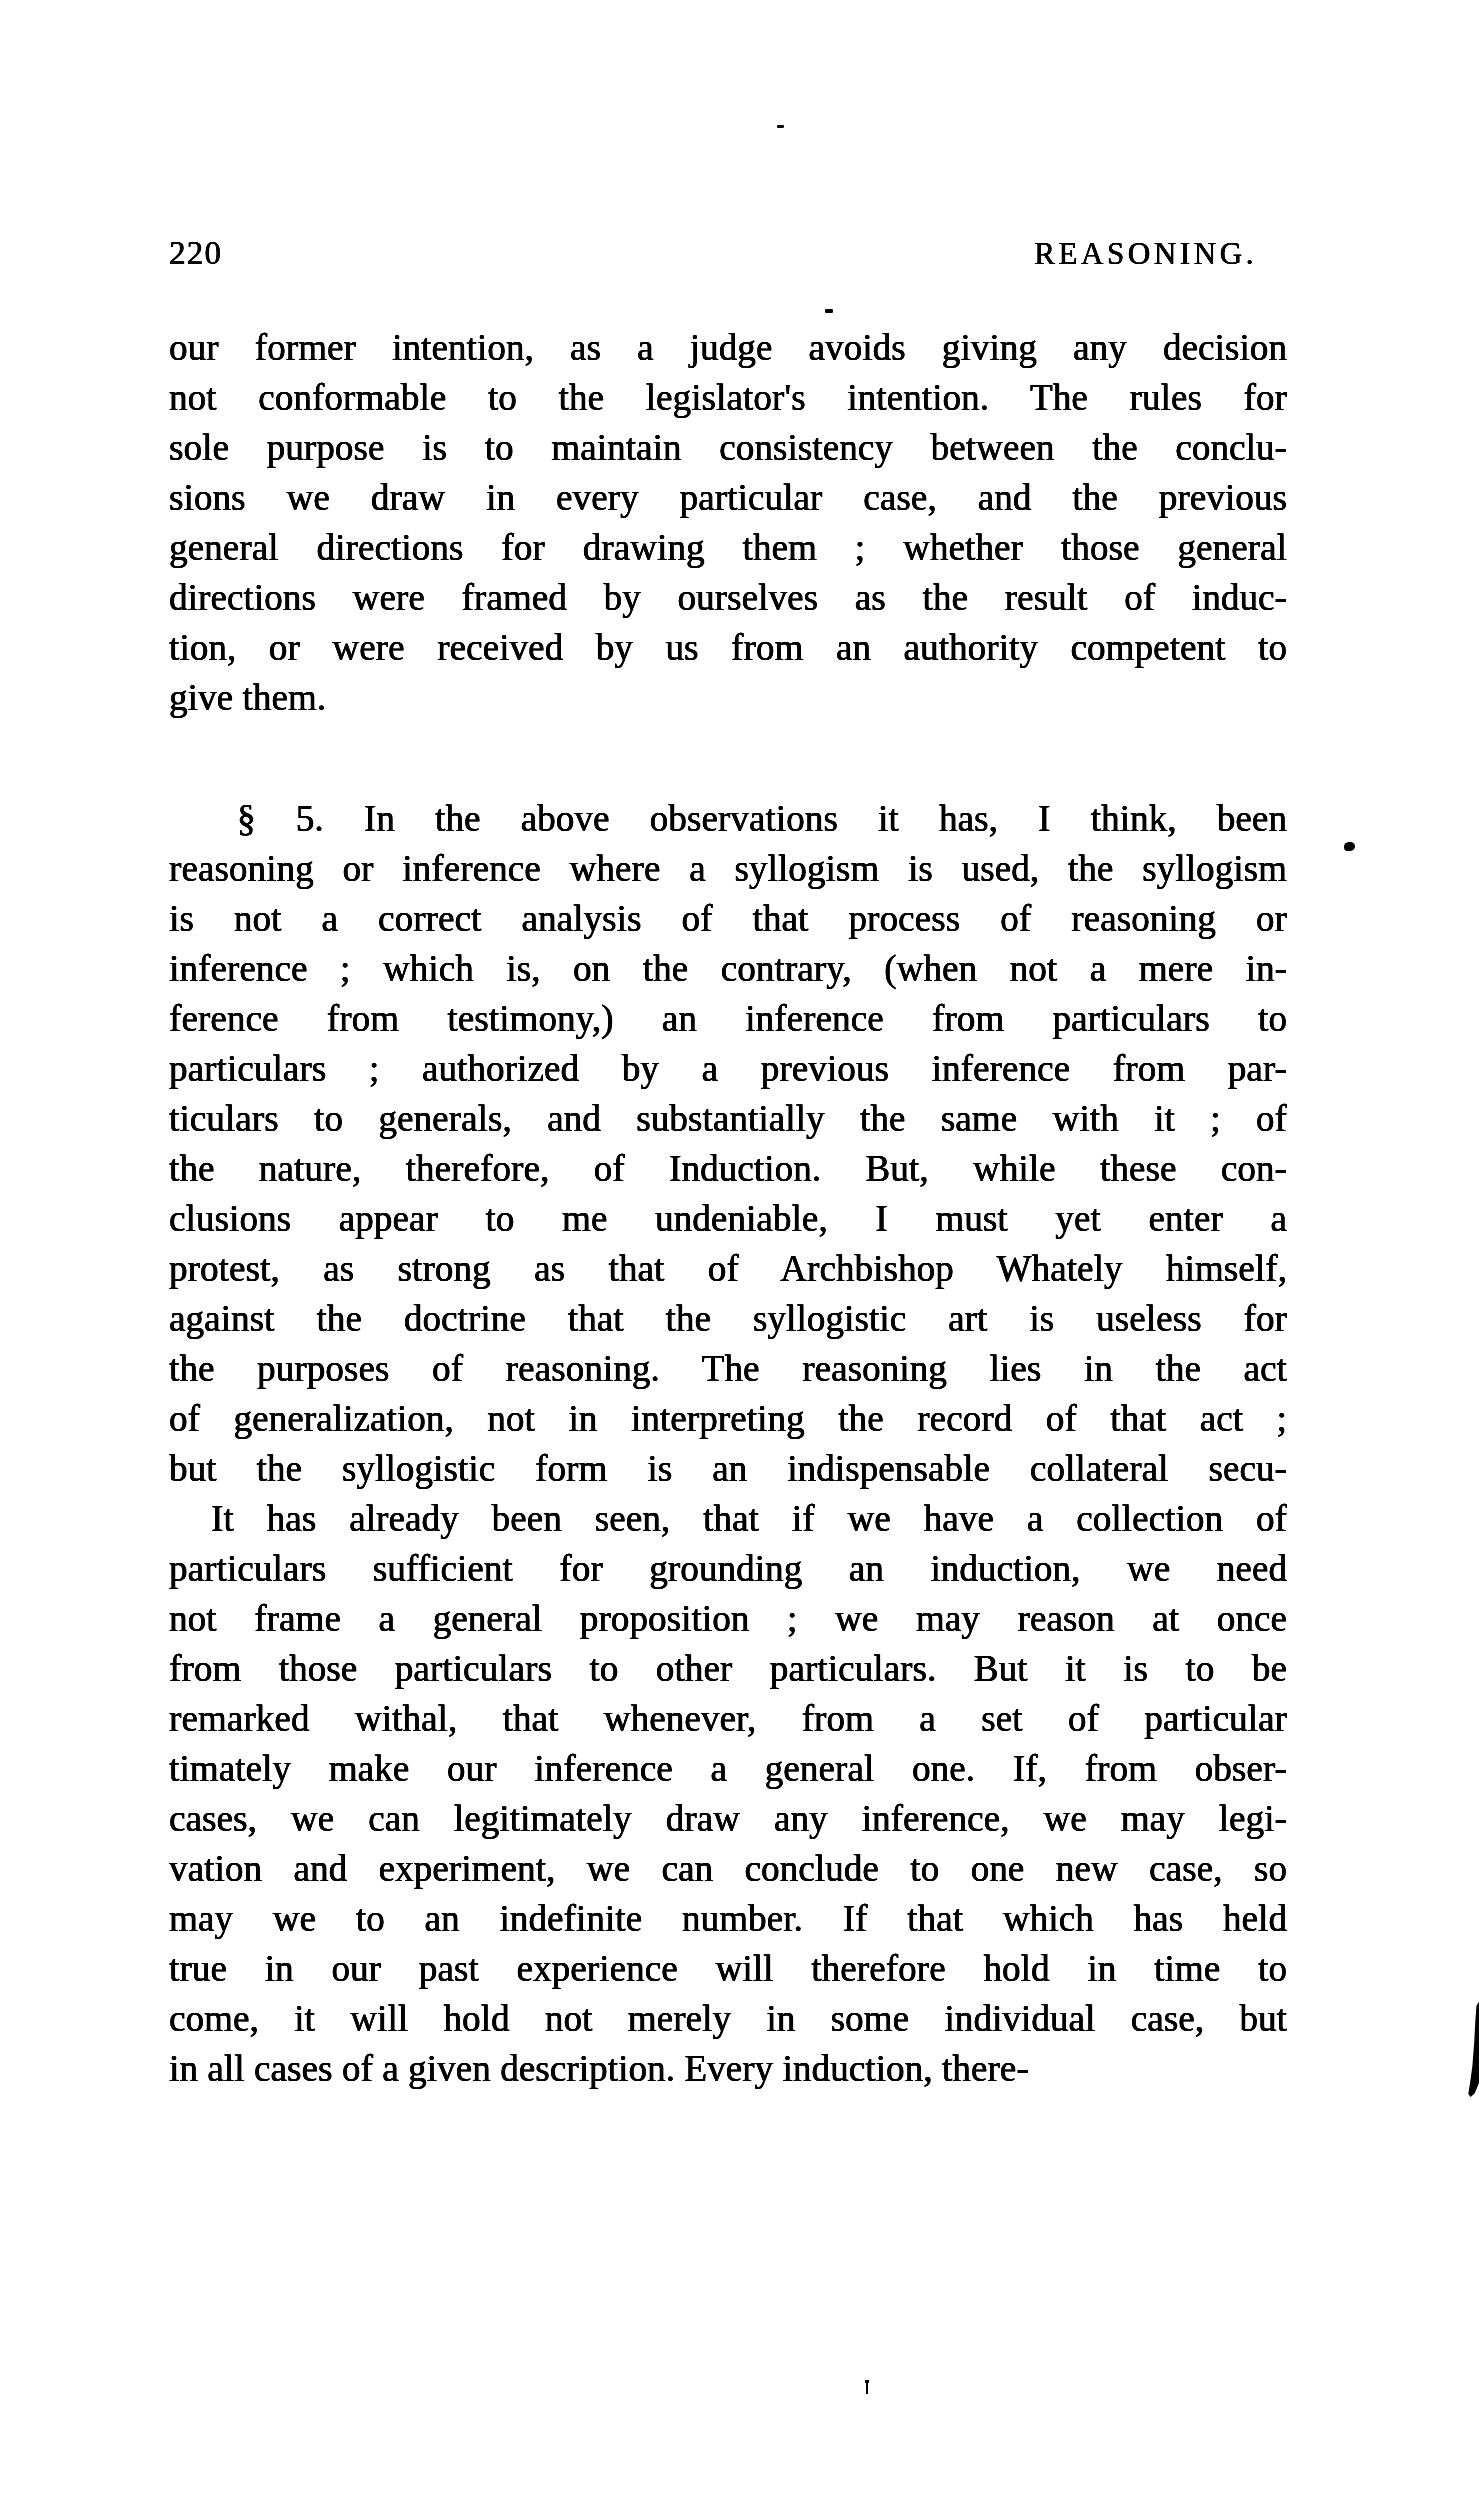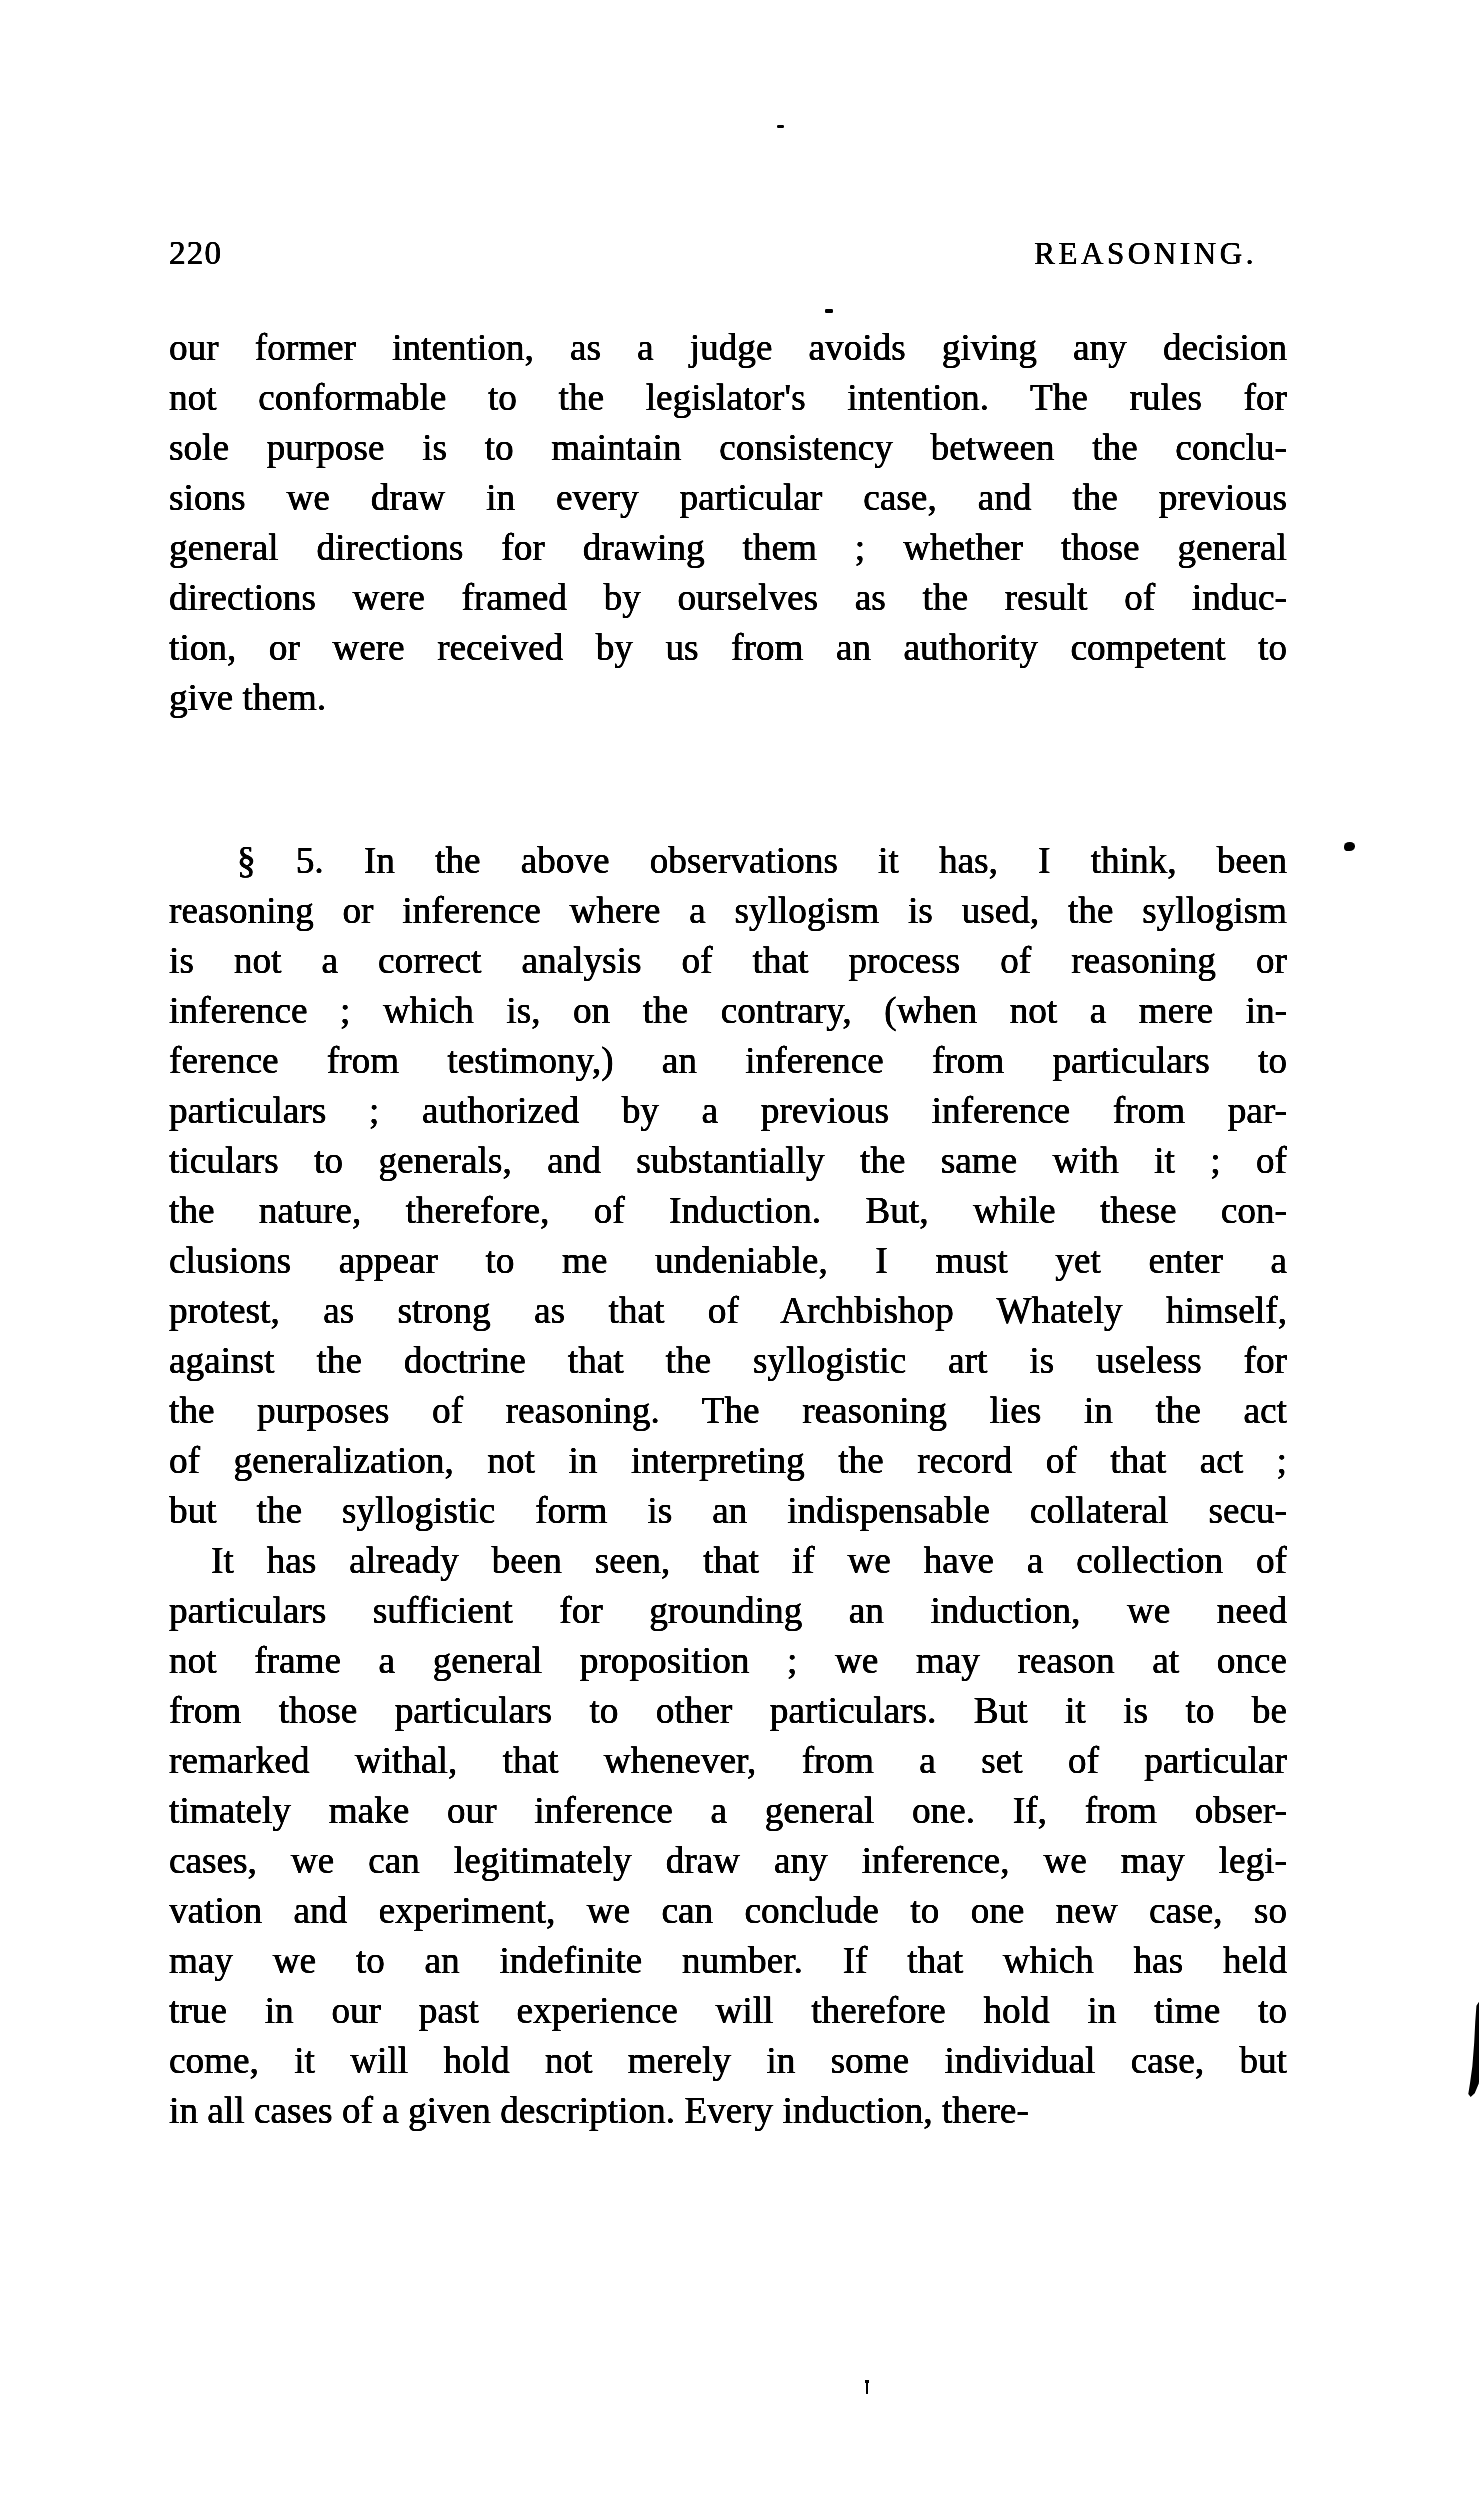--- a/index.html
+++ b/index.html
@@ -36,21 +36,21 @@
   .text-block {
     position: absolute;
     left: 169px;
     top: 323px;
     width: 1118px;
     font-size: 37px;
     line-height: 50px;
     letter-spacing: 0.1px;
   }
   .paragraph { margin: 0; }
-  .paragraph + .paragraph.gap-before { margin-top: 113px; }
+  .paragraph + .paragraph.gap-before { margin-top: 71px; }
   .line {
     text-align: justify;
     text-align-last: justify;
     height: 50px;
     overflow: hidden;
     white-space: normal;
   }
   .line.last { text-align-last: left; }
   
   .paragraph.indent-large .line:first-child { padding-left: 68px; }

